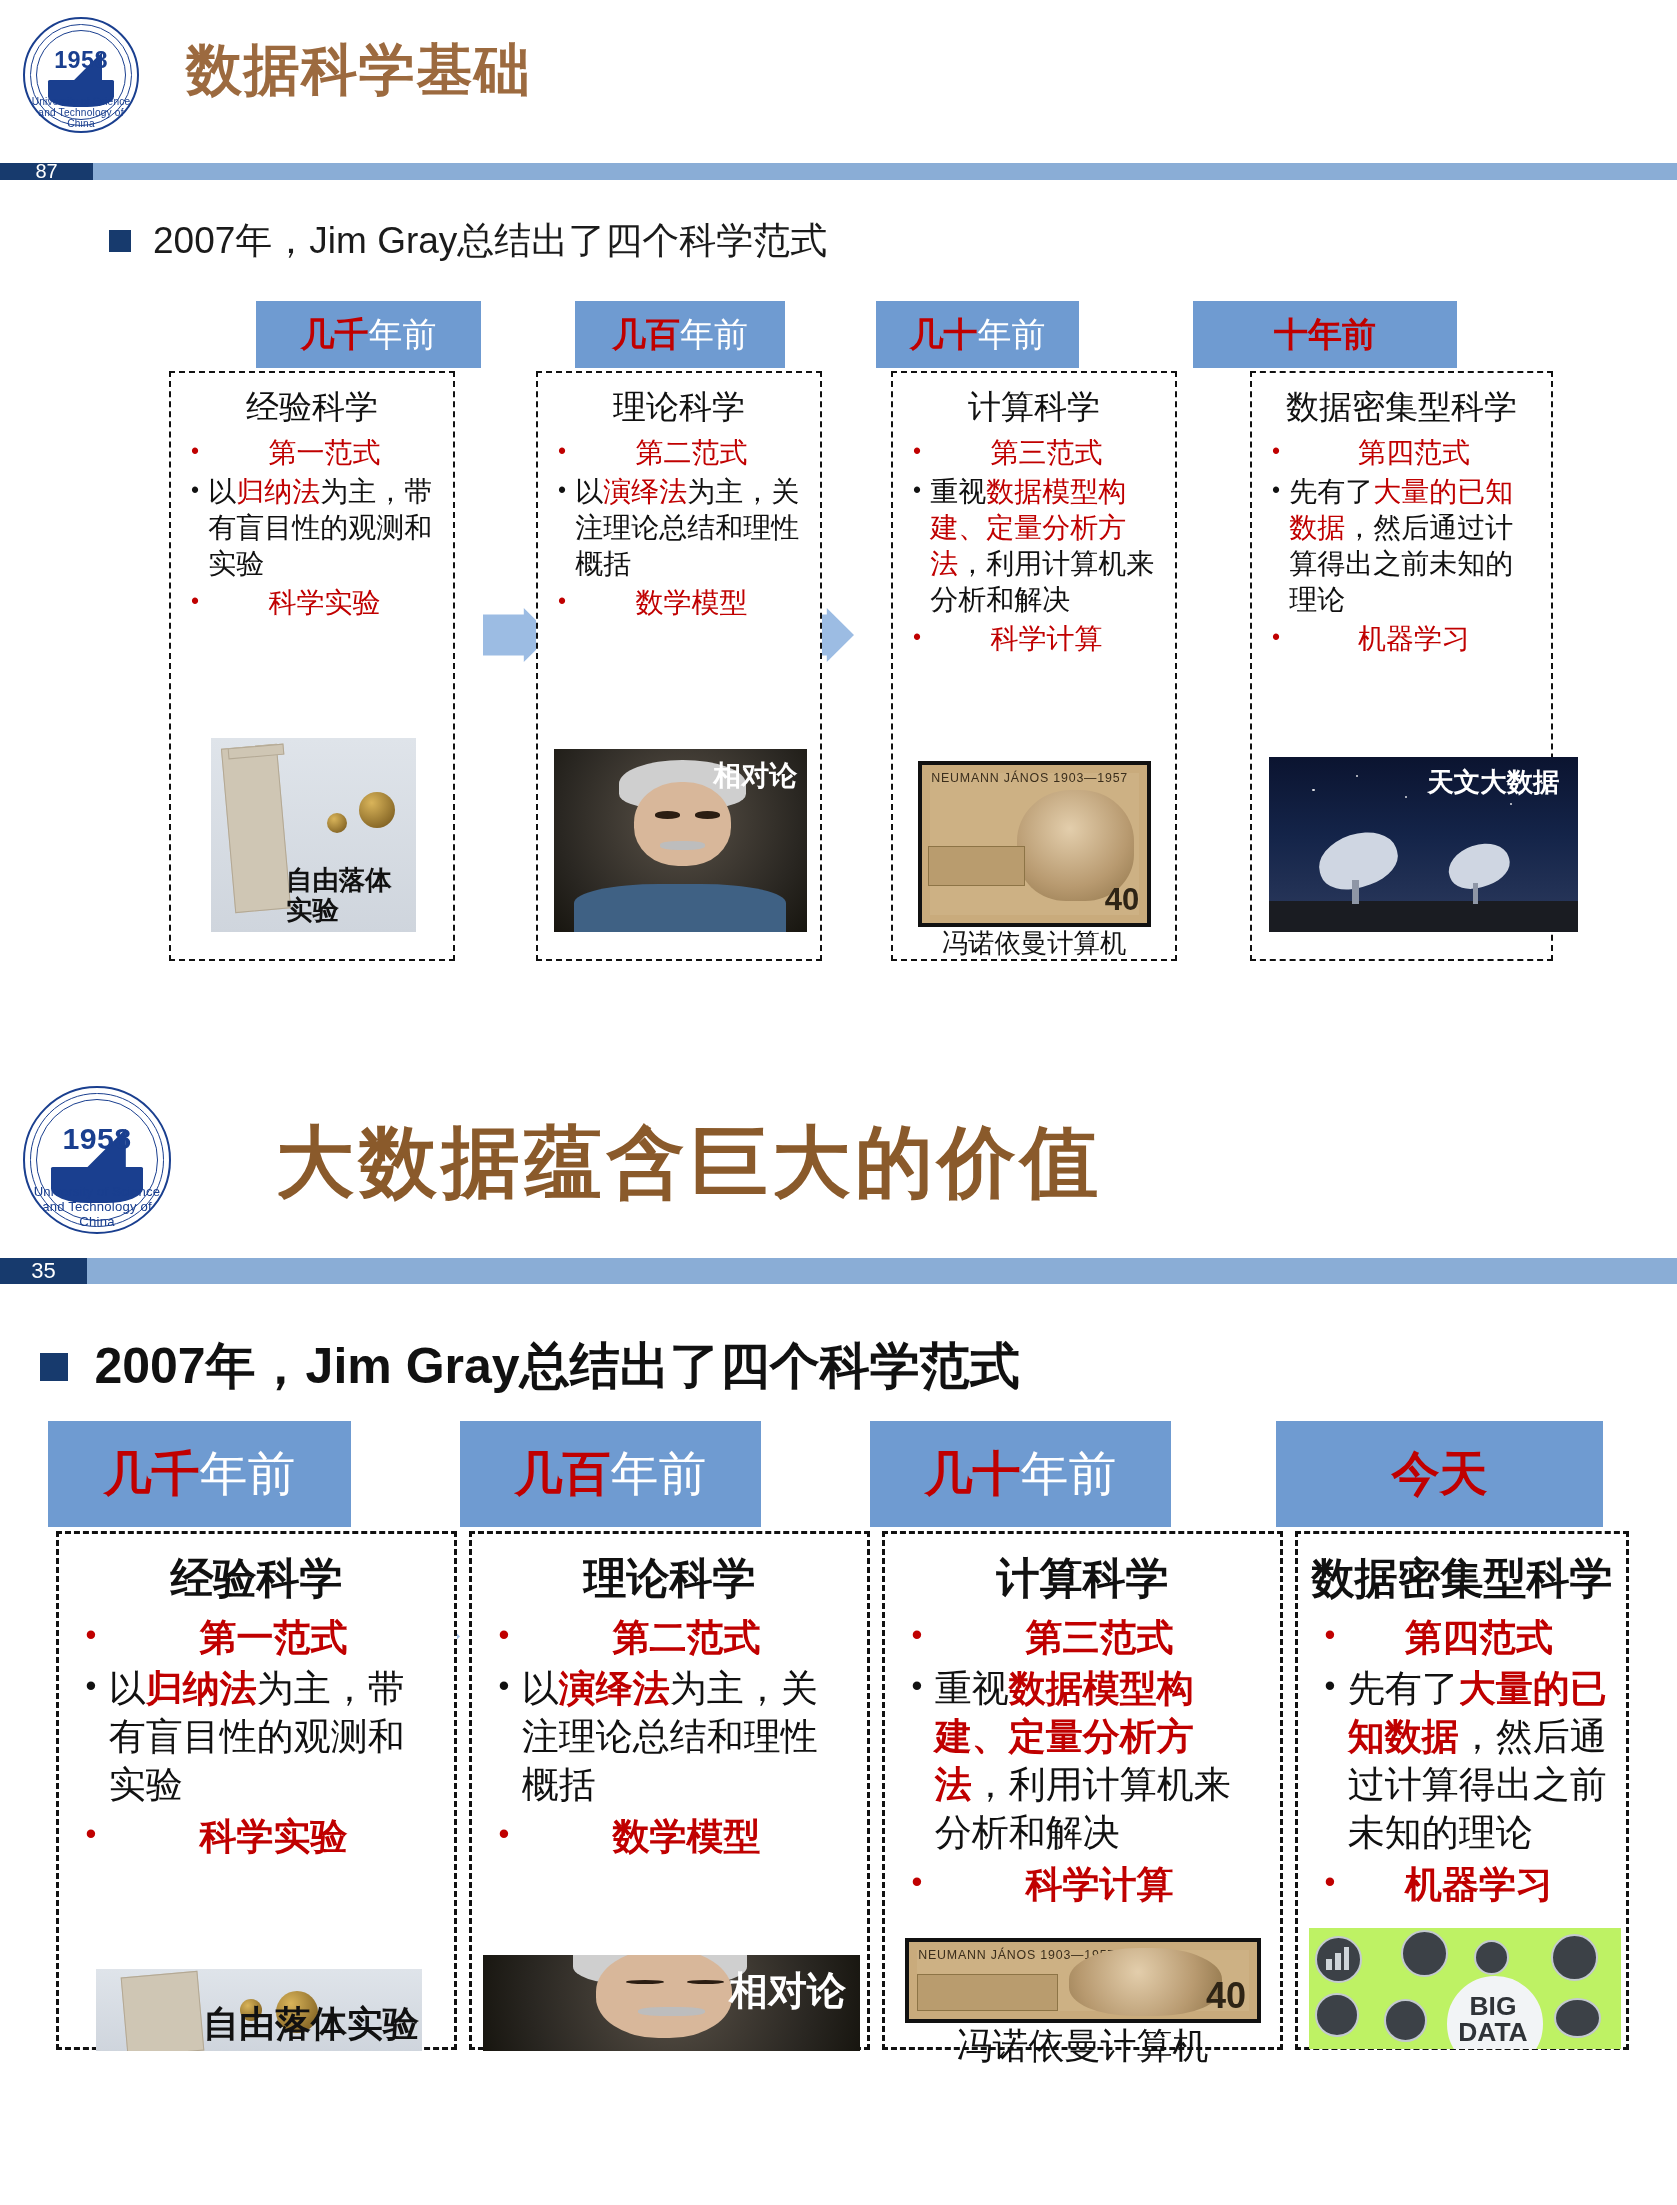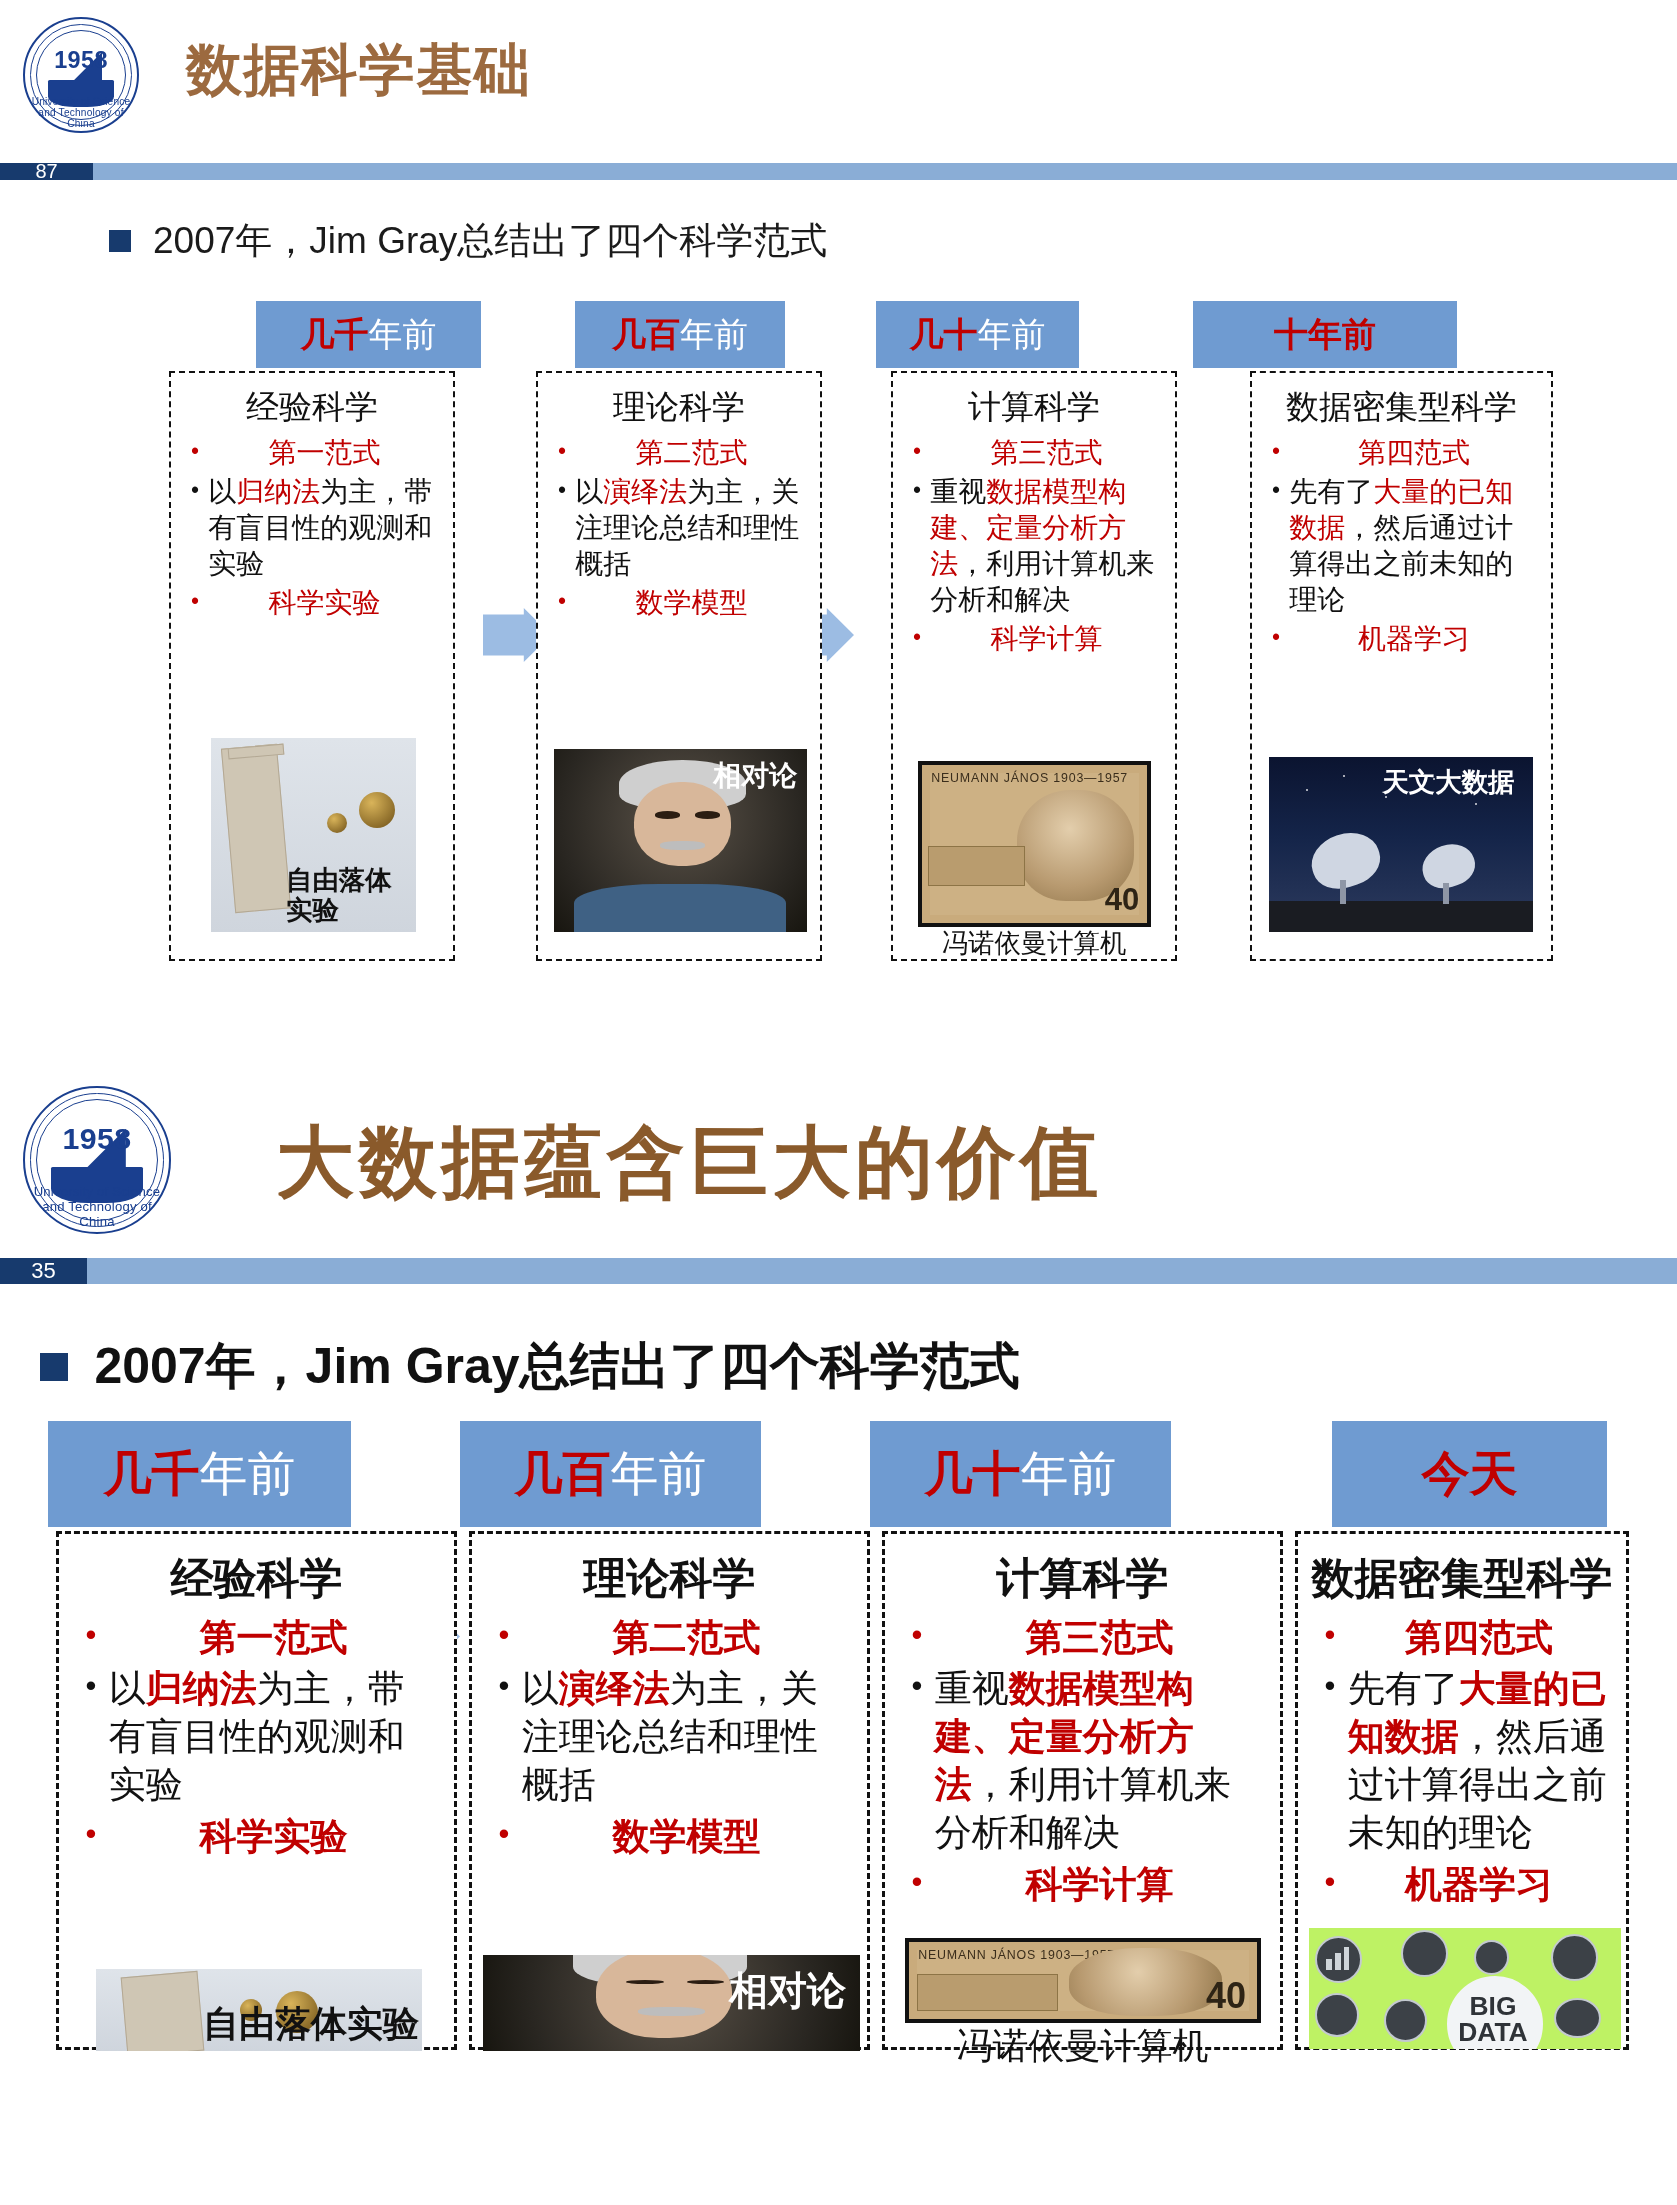--- a/index.html
+++ b/index.html
@@ -261,21 +261,21 @@
       <span class="s1-redtitle">第四范式</span>
     </div>
     <div class="s1-li">
       <span class="dotk">•</span>
       <span><span>先有了</span><span class="s1-red">大量的已知数据</span><span>，然后通过计算得出之前未知的理论</span></span>
     </div>
     <div class="s1-li center">
       <span class="dot">•</span>
       <span class="s1-redtitle">机器学习</span>
     </div>
-    <div class="pic astro" style="left:17px; top:384px; width:264px; height:175px;">
+    <div class="pic astro" style="left:17px; top:384px; width:309px; height:175px;">
       <div class="star" style="left:14%; top:18%;"></div>
       <div class="star" style="left:28%; top:10%;"></div>
       <div class="star" style="left:44%; top:22%;"></div>
       <div class="star" style="left:62%; top:12%;"></div>
       <div class="star" style="left:78%; top:26%;"></div>
       <div class="star" style="left:88%; top:14%;"></div>
       <div class="ground"></div>
       <div class="dish" style="left:16%; top:44%; width:26%; height:30%;"></div>
       <div class="dish-stand" style="left:27%; top:70%; width:6.2px; height:14%;"></div>
       <div class="dish" style="left:58%; top:50%; width:20%; height:24%;"></div>
@@ -317,21 +317,21 @@
     <div class="s2-chev" style="left:460px; width:301px;">
       <span class="hl">几百</span>
         <span>年前</span>
     </div>
     <div class="s2-arrowcap" style="left:761px;"></div>
     <div class="s2-chev" style="left:870px; width:301px;">
       <span class="hl">几十</span>
         <span>年前</span>
     </div>
     <div class="s2-arrowcap" style="left:1171px;"></div>
-    <div class="s2-chev" style="left:1332px; width:275px;text-align:center;">
+    <div class="s2-chev" style="left:1276px; width:327px;text-align:center;">
       <span class="hl">今天</span>
         <span></span>
     </div>
   </div>
 
   <div class="s2-card" style="left:56px;">
     <h3>经验科学</h3>
     <div class="s2-li" style="justify-content:center;">
       <span class="dot">•</span>
       <span class="s2-redtitle">第一范式</span>

